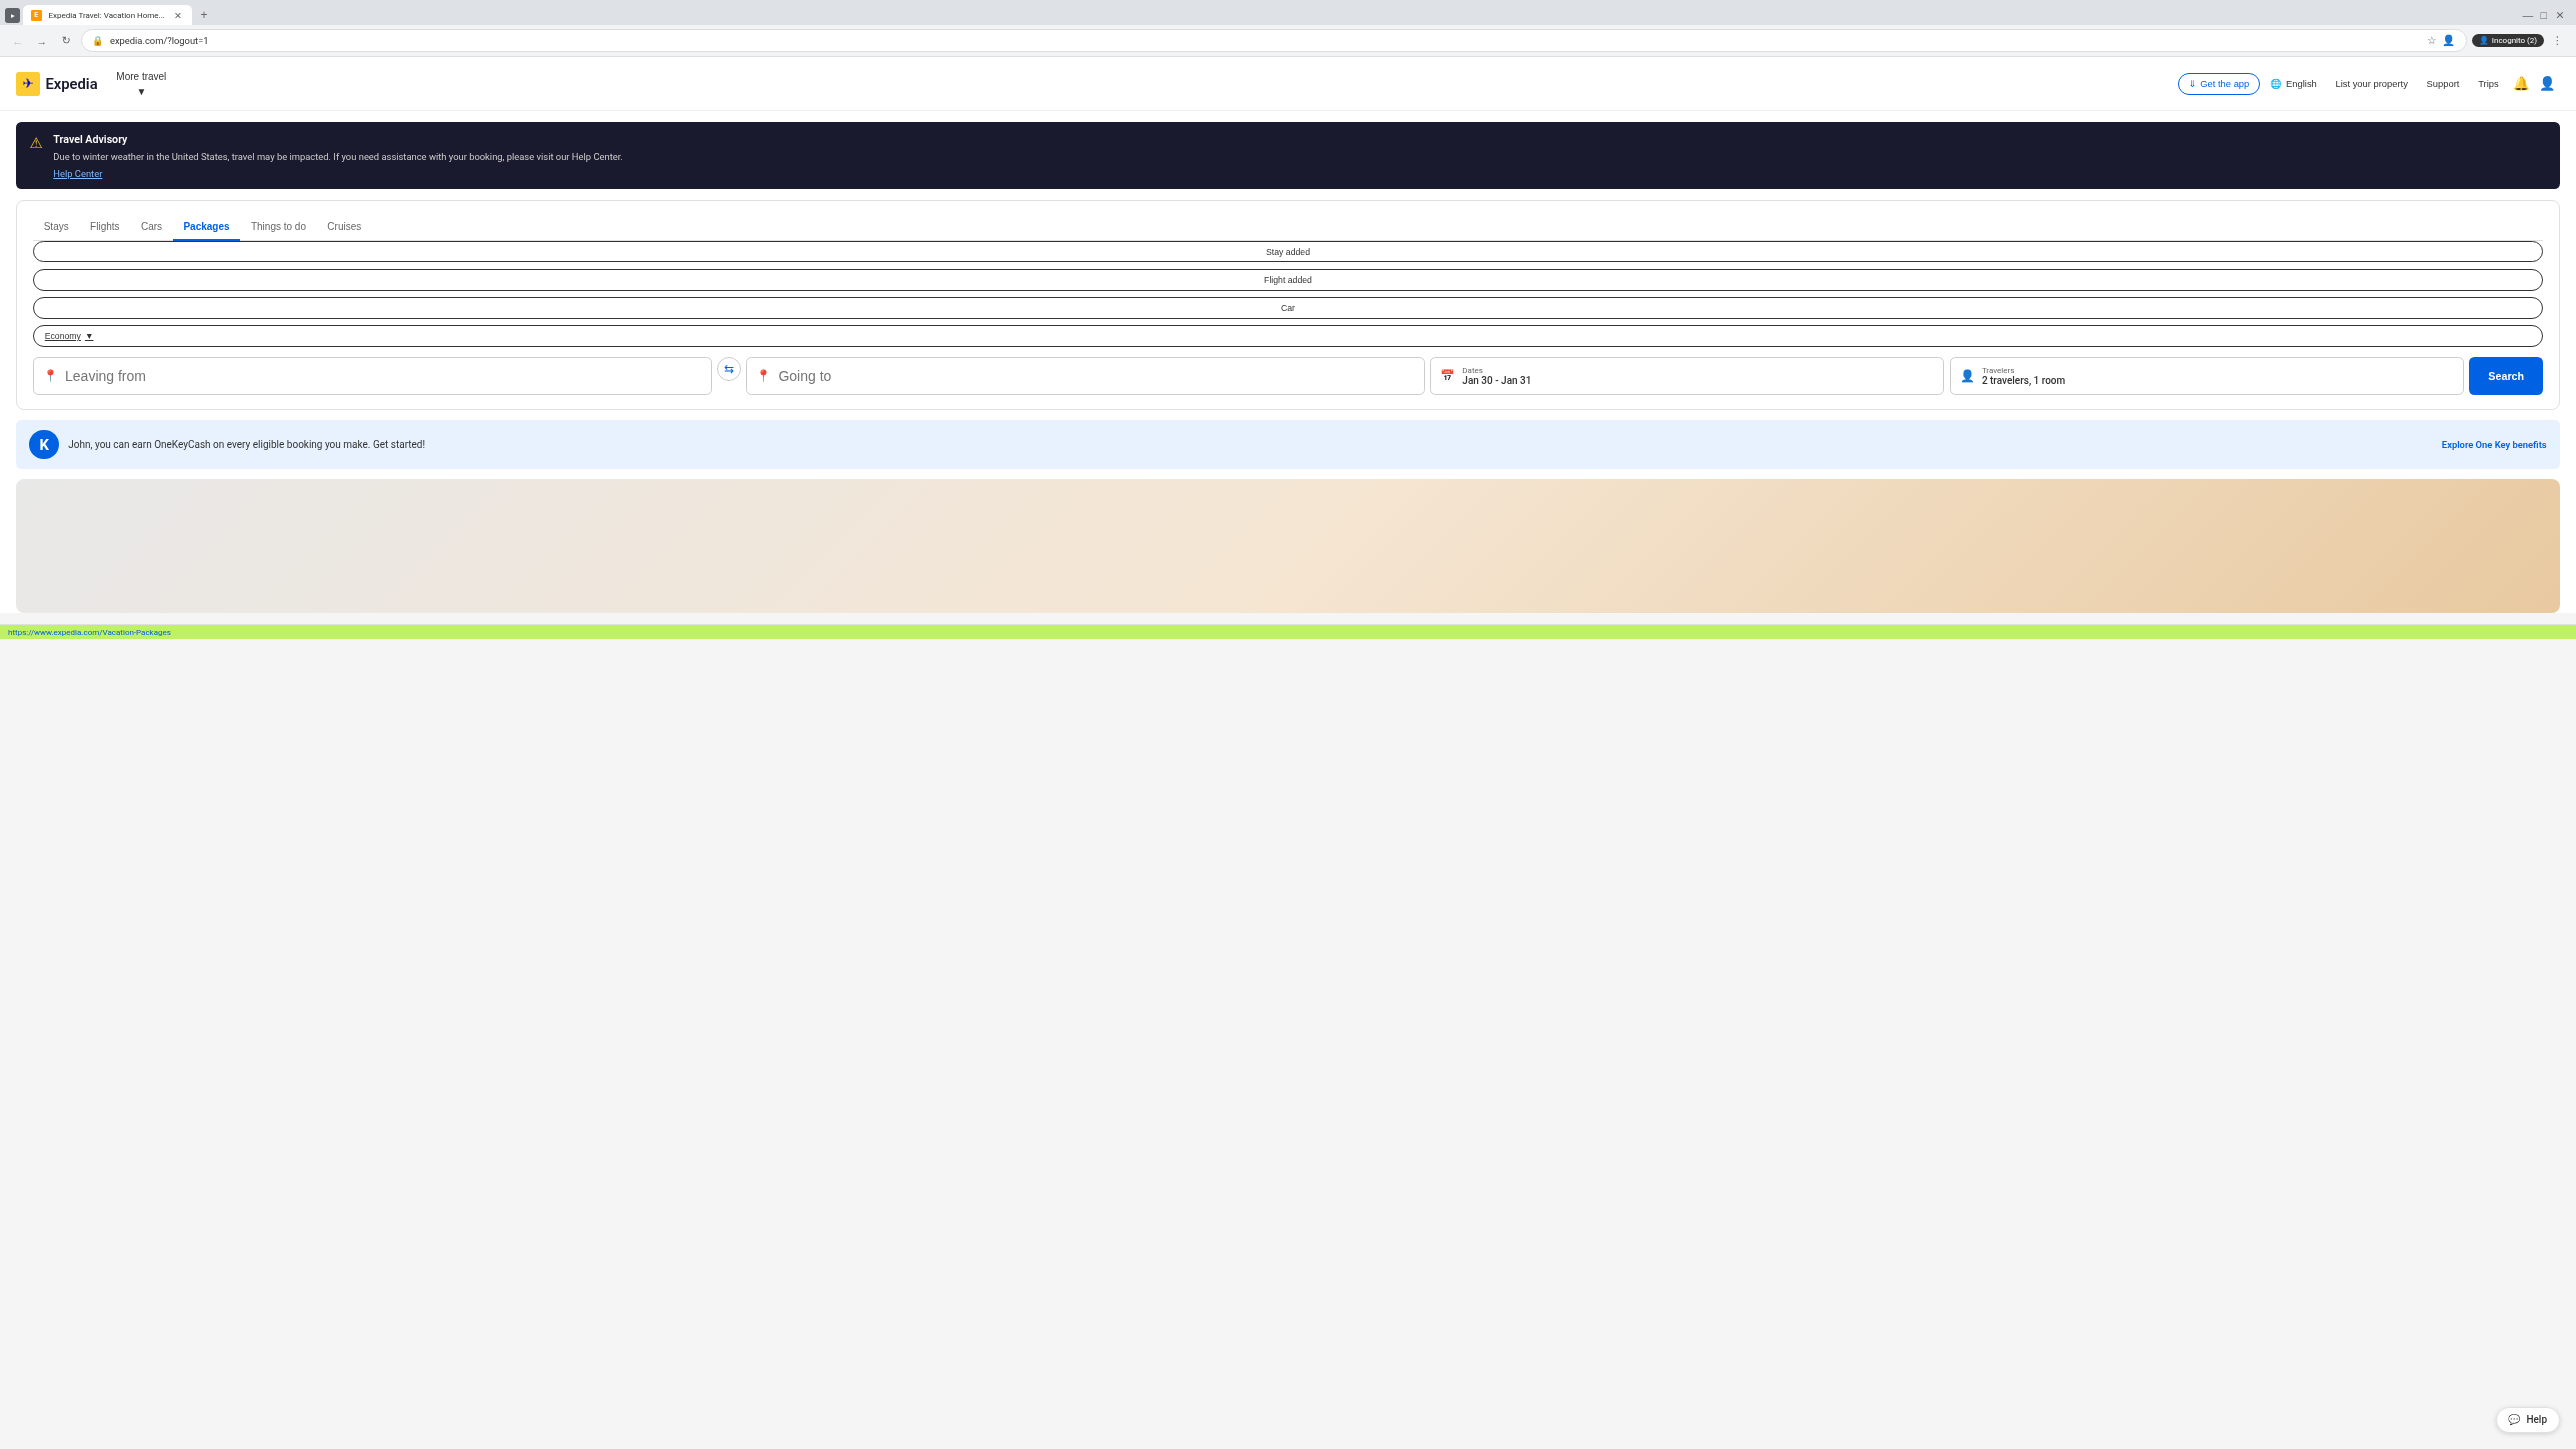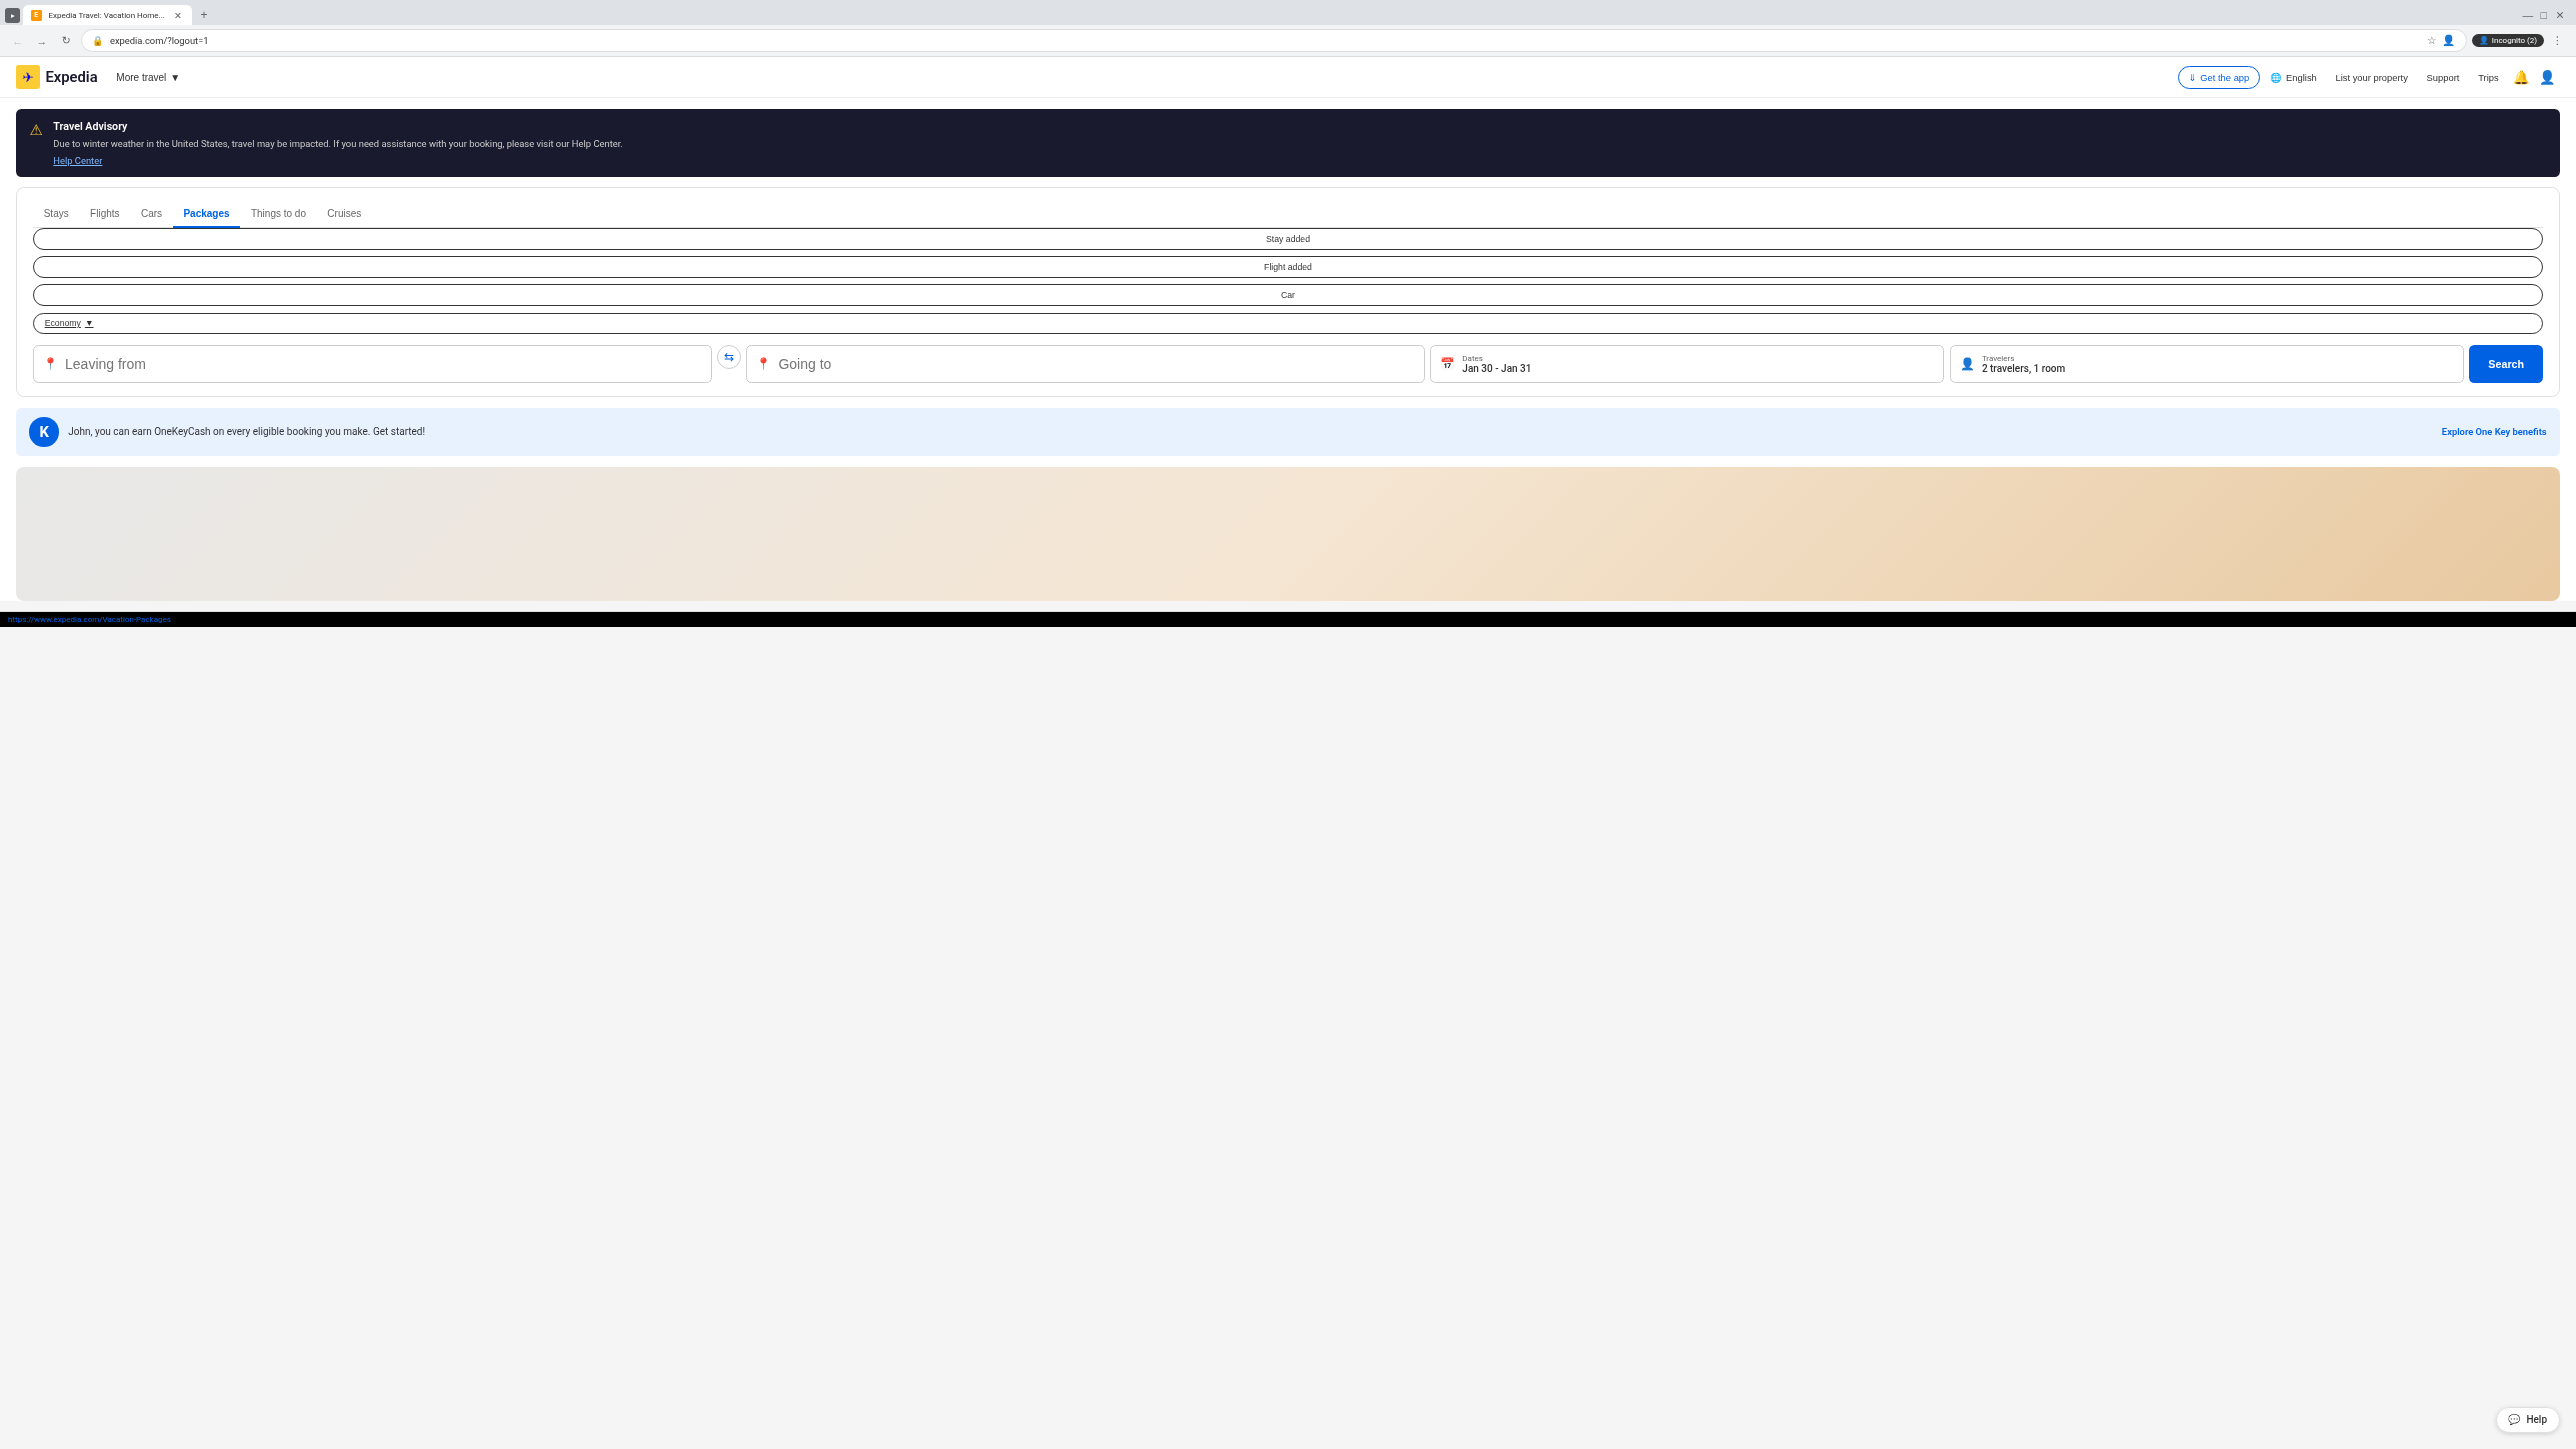--- a/index.html
+++ b/index.html
@@ -162,20 +162,21 @@
       color: #1a1a2e;
     }
     .more-travel-btn {
       display: flex; align-items: center; gap: 4px;
       background: none; border: none;
       cursor: pointer;
       font-size: 10px;
       color: #333;
       padding: 5.4px 8px;
       border-radius: 2.7px;
+      flex-direction: column;
     }
     .nav-spacer { flex: 1; }
     .nav-actions {
       display: flex; align-items: center; gap: 2.7px;
     }
     .nav-action-btn {
       display: flex; align-items: center; gap: 4px;
       background: none; border: 1px solid #0062e3;
       cursor: pointer;
       font-size: 9.4px;
@@ -404,21 +405,21 @@
       margin: 10.7px 16px;
       border-radius: 8px;
       background: linear-gradient(135deg, #e8e8e8 0%, #f5e6d3 50%, #e8c9a0 100%);
       height: 134px;
       overflow: hidden;
       position: relative;
     }
 
     
     .status-bar {
-      background: #000000;
+      background: #bef264;
       padding: 2.7px 8px;
       font-size: 8px;
       color: #0062e3;
       border-top: 0.7px solid #e0e0e0;
     }
 
     
     .help-btn {
       position: fixed;
       bottom: 16px;

